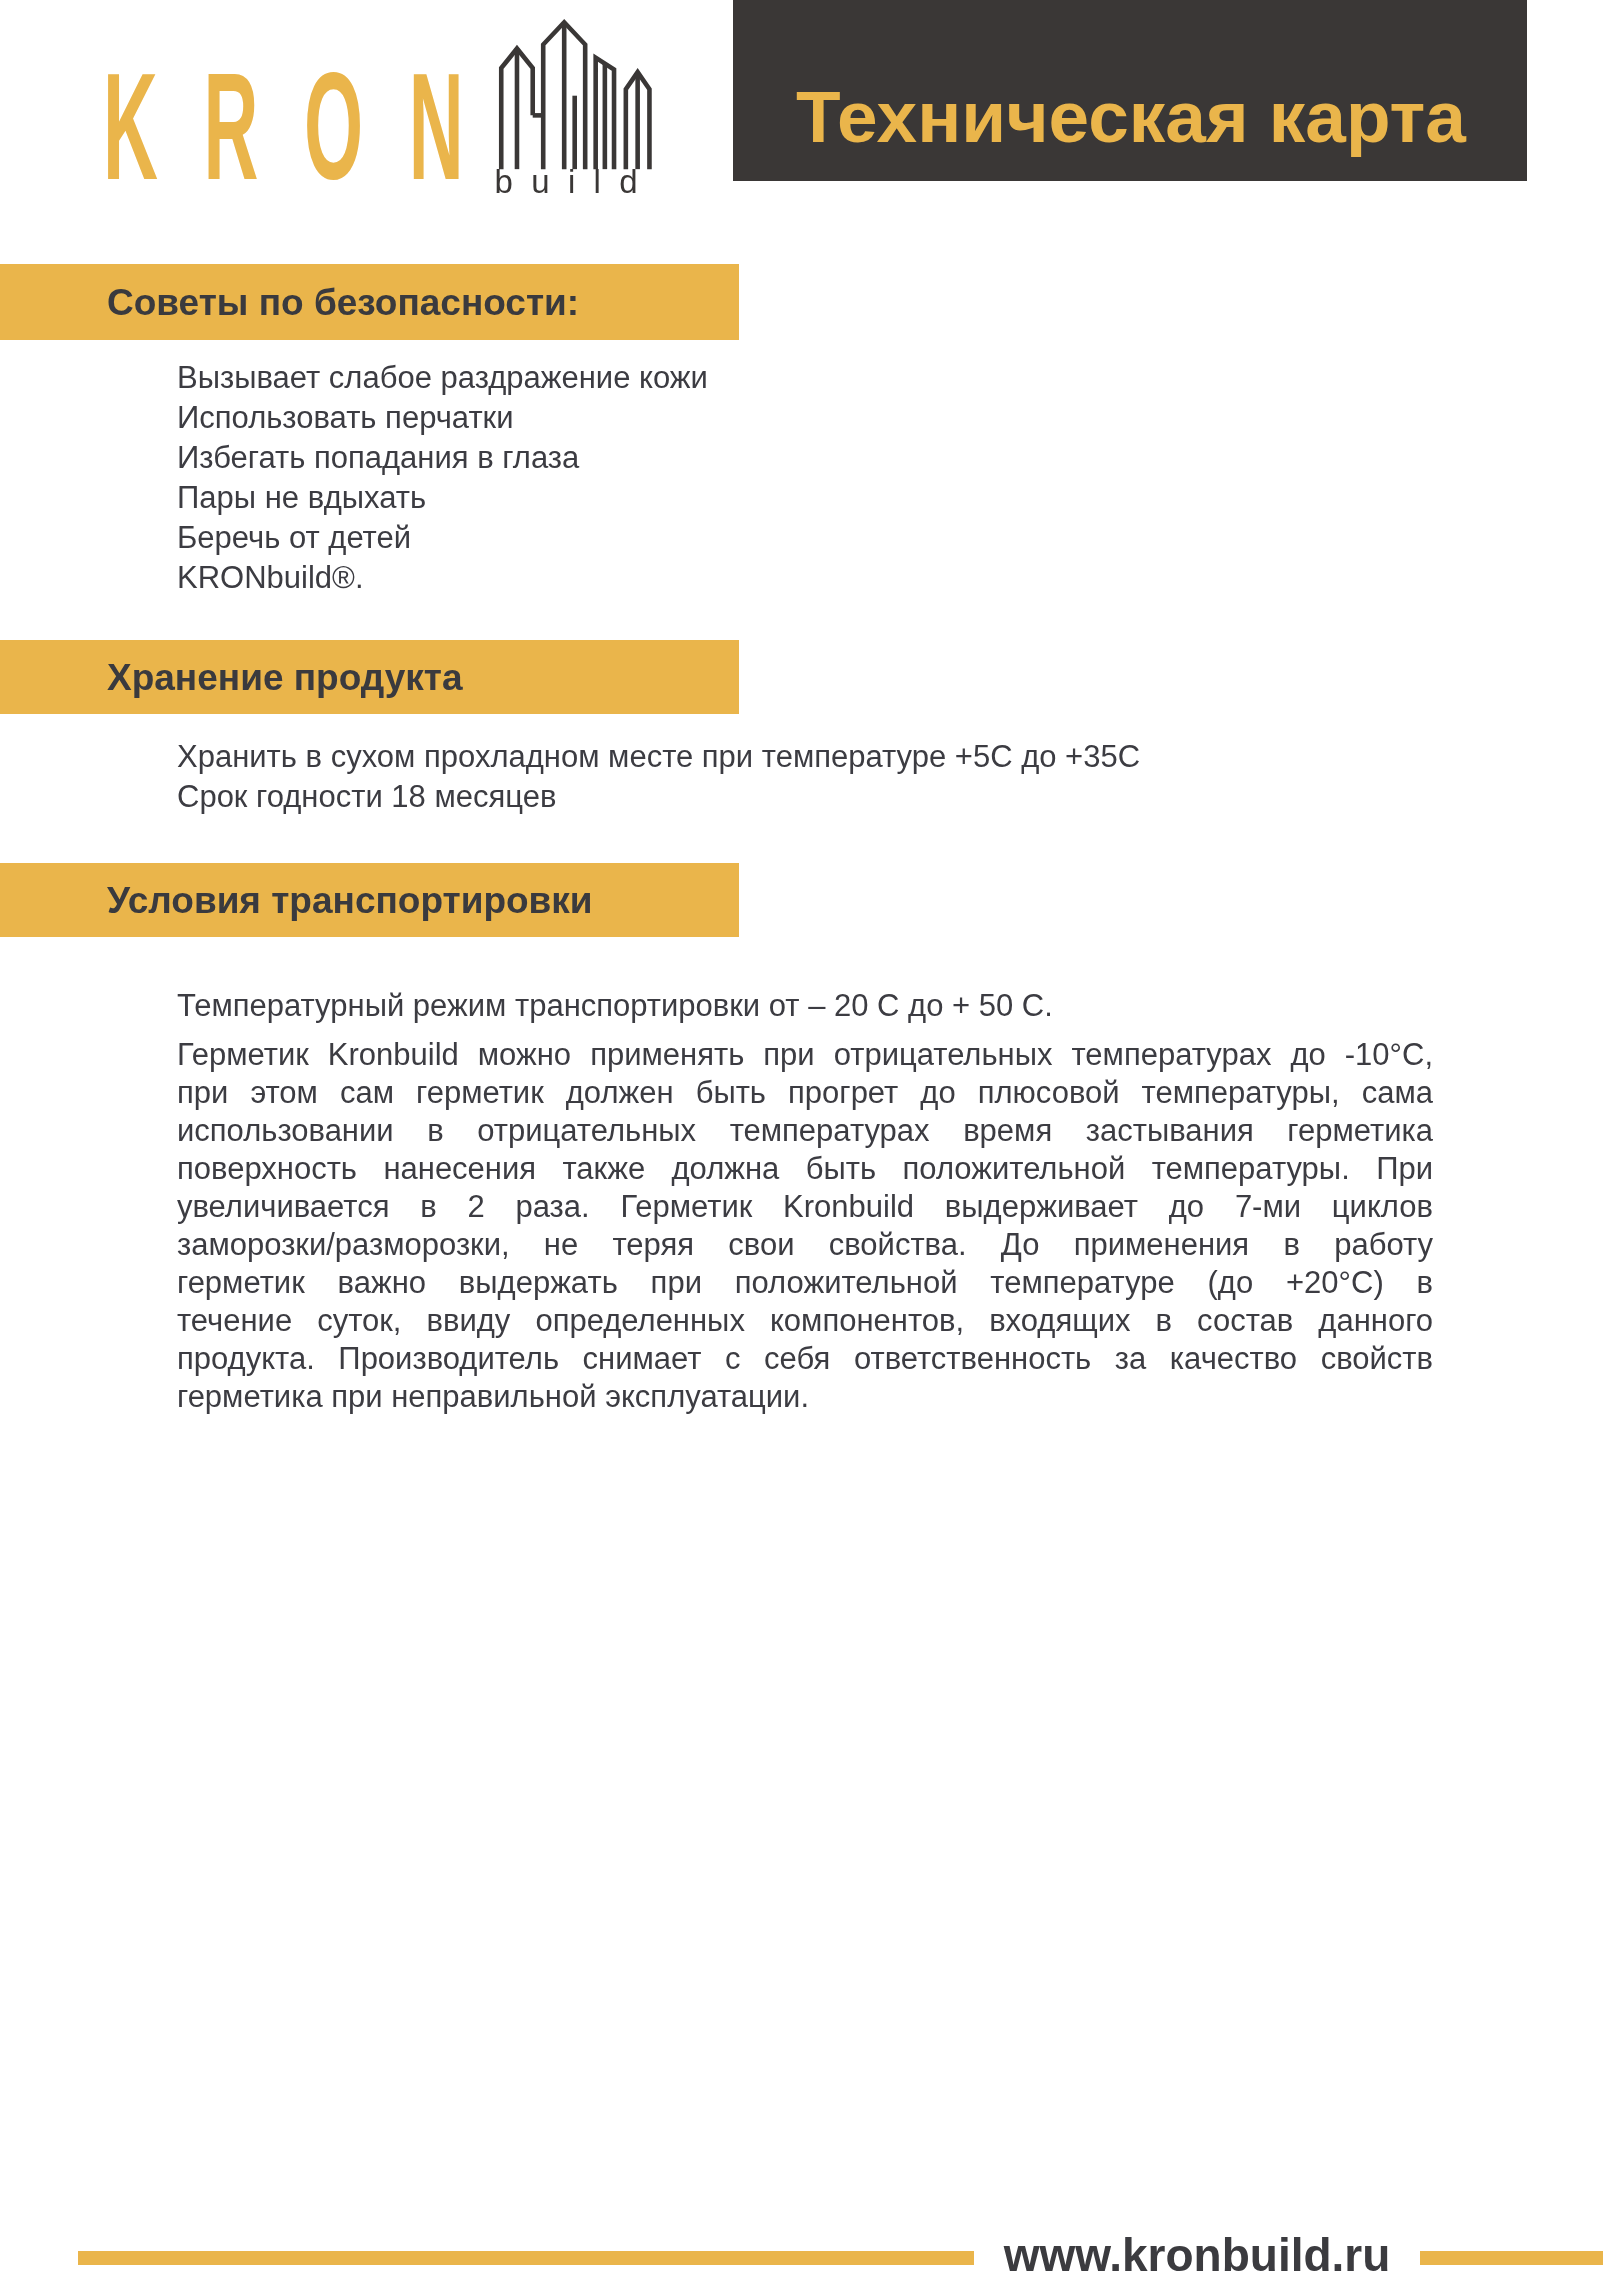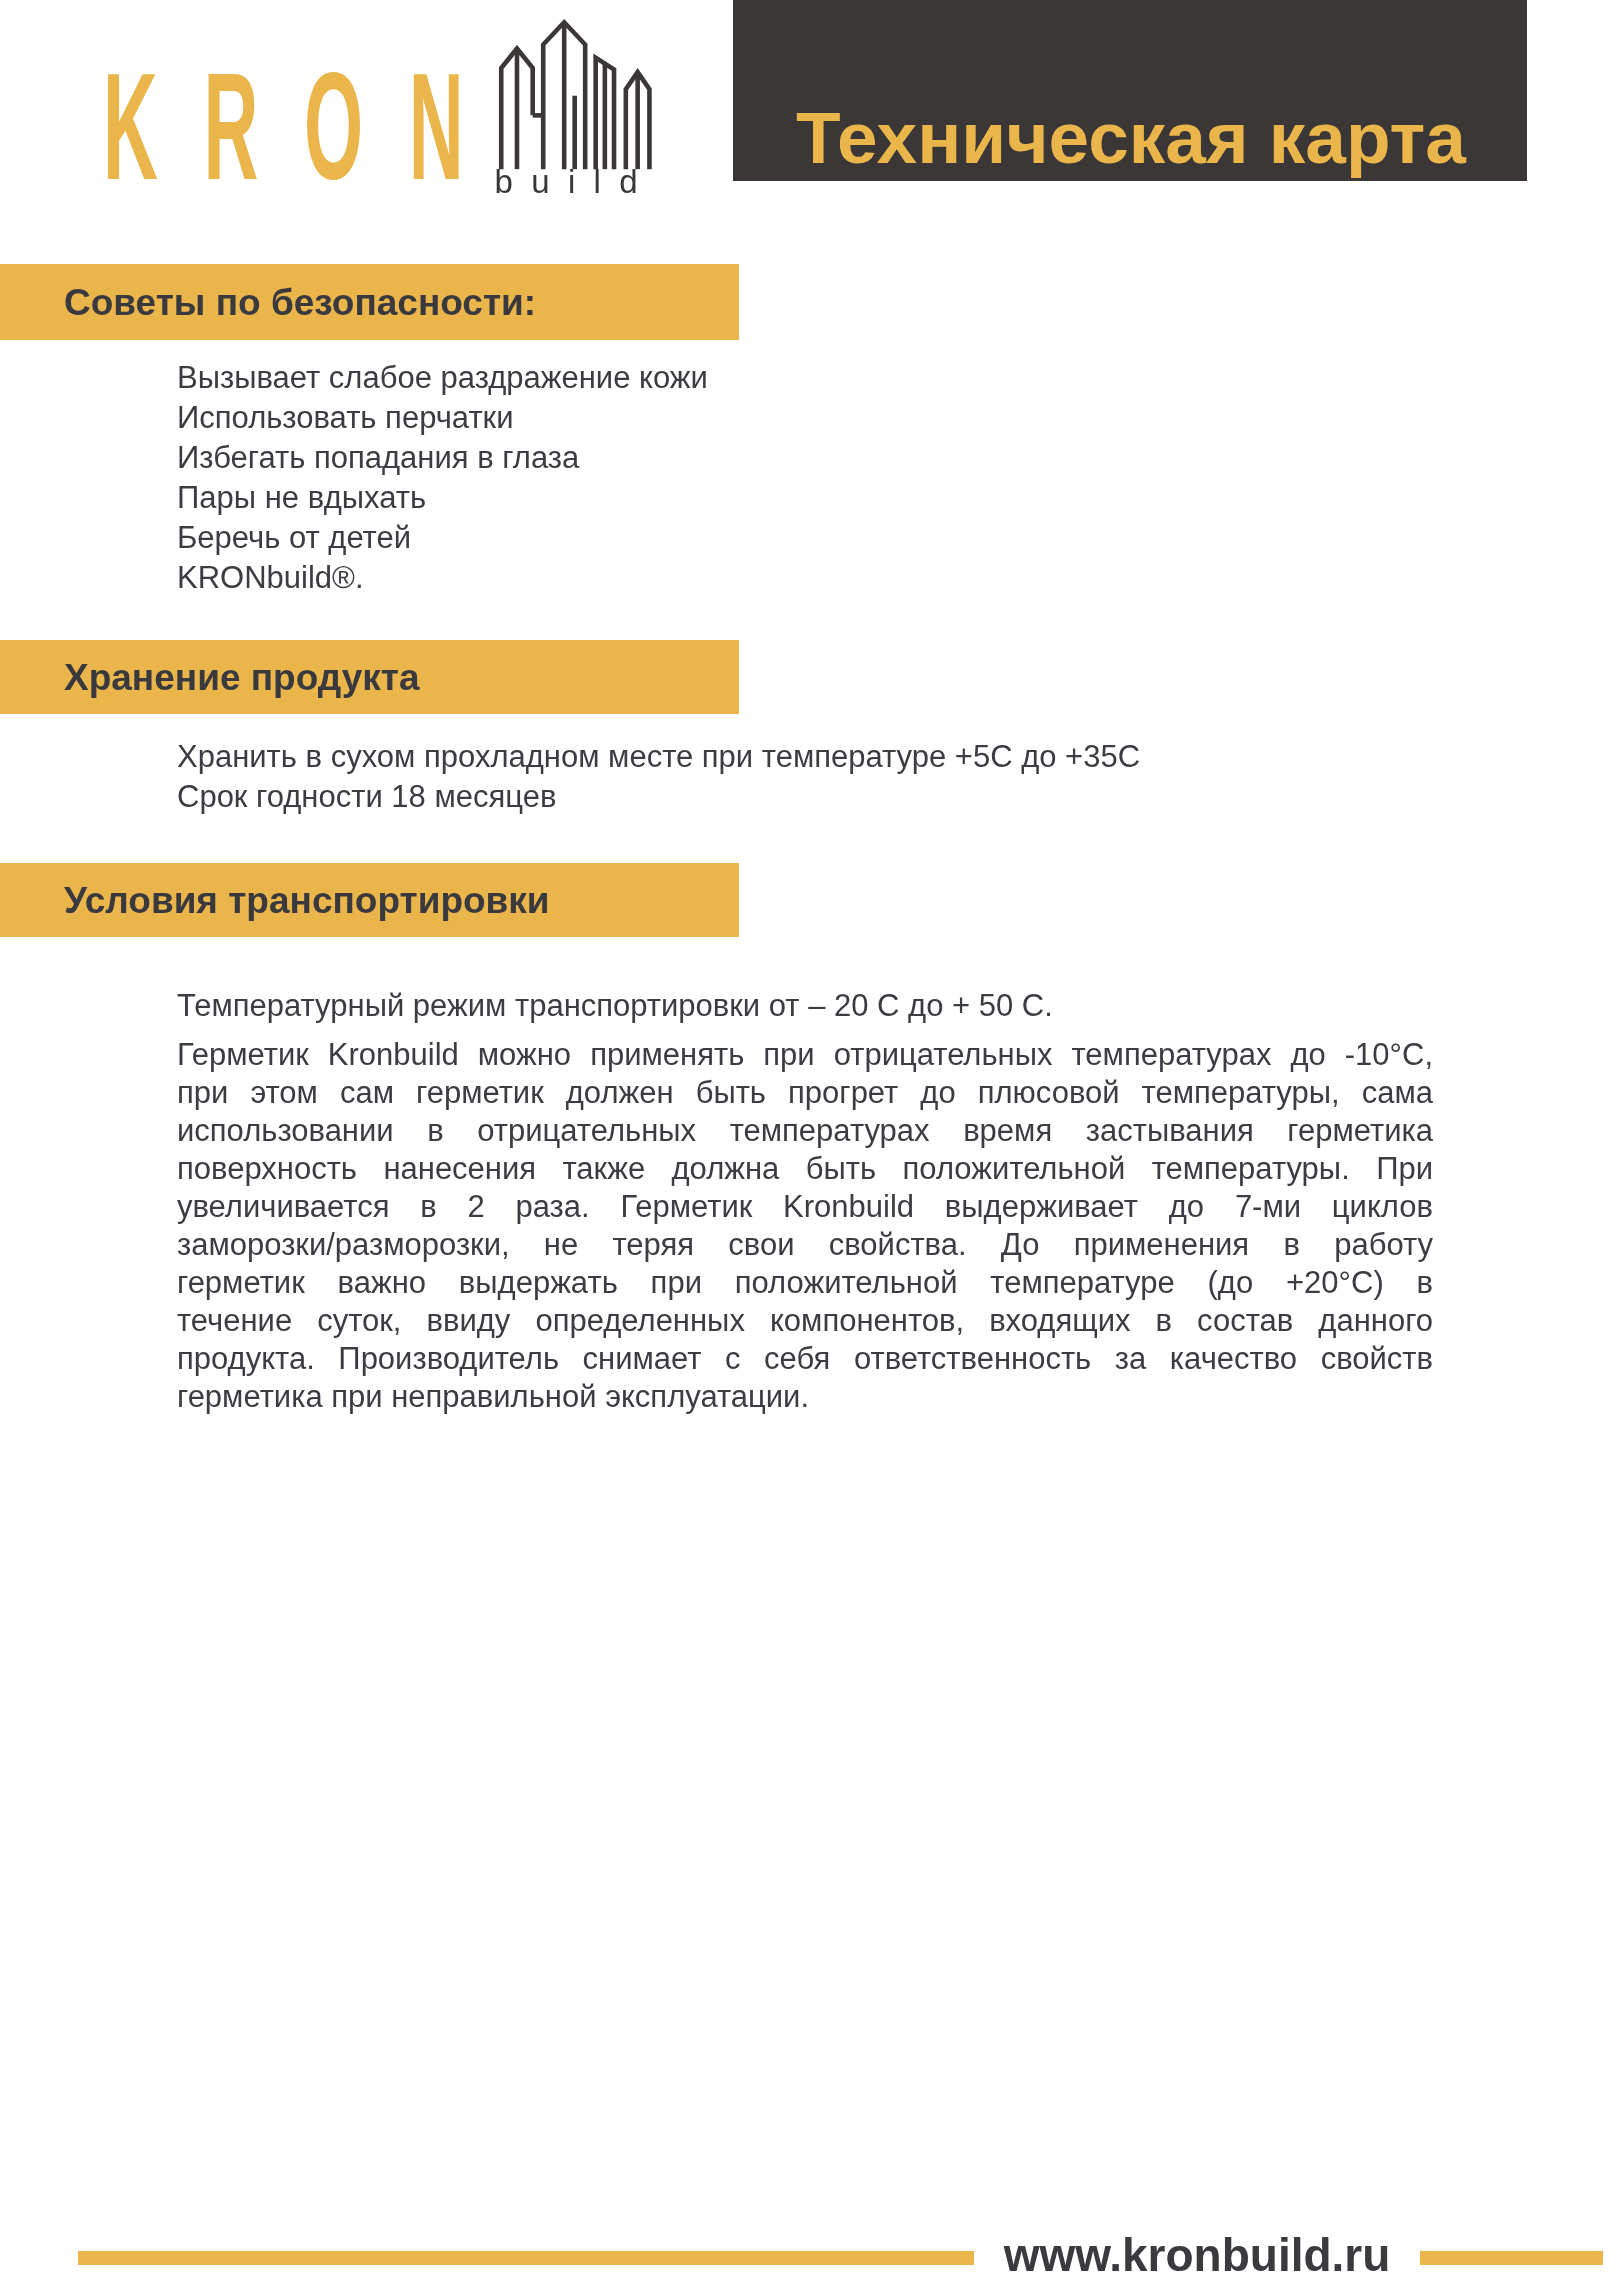--- a/index.html
+++ b/index.html
@@ -15,28 +15,28 @@
   }
   .logo-art{position:absolute;left:492px;top:17px;width:168px;height:181px;}
   .logo-art svg{position:absolute;left:0;top:0;}
   .build-sub{
     position:absolute;left:2.6px;bottom:0px;width:165px;
     font-size:33px;line-height:1;color:#3A3736;letter-spacing:18.3px;white-space:nowrap;margin-top:31px;
   }
   .title-banner{
     position:absolute;left:733px;top:0;width:794px;height:181px;
     background:#3A3736;display:flex;align-items:flex-end;
-    padding:0 0 7px 63px;box-sizing:border-box;
+    padding:0 0 28px 63px;box-sizing:border-box;
   }
   .title-text{font-size:73px;font-weight:bold;color:#EAB54B;line-height:1;white-space:nowrap;}
 
   
   .section-banner{
     position:absolute;left:0;width:739px;height:74px;background:#EAB54B;
-    display:flex;align-items:center;padding-left:64px;box-sizing:border-box;
+    display:flex;align-items:center;padding-left:107px;box-sizing:border-box;
   }
   .section-banner span{font-size:37px;font-weight:bold;color:#3A3A3E;line-height:1;white-space:nowrap;}
   .b1{top:264px;height:76px;}
   .b2{top:640px;}
   .b3{top:863px;}
 
   
   .text-block{position:absolute;left:177px;color:#3C3C42;}
   .tline{font-size:31px;line-height:40px;white-space:nowrap;}
   .list1{top:358px;}

